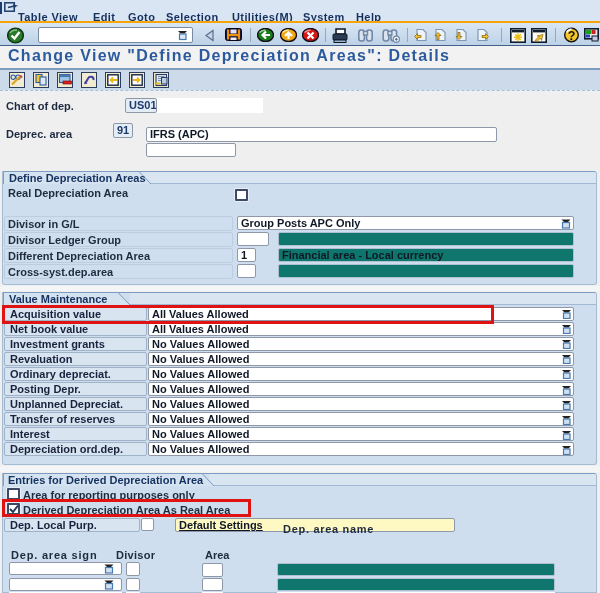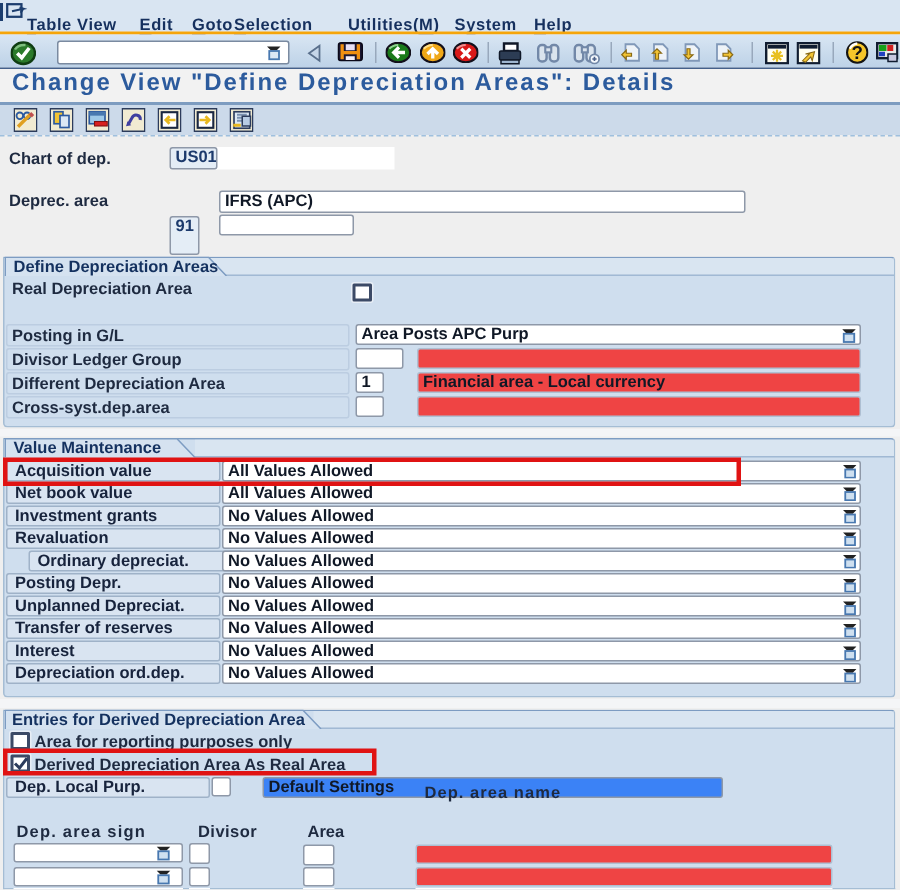--- a/index.html
+++ b/index.html
@@ -3,42 +3,42 @@
 <meta charset="utf-8">
 <style>
   * { margin:0; padding:0; box-sizing:border-box; }
   html,body { width:600px; height:593px; overflow:hidden; }
   body { font-family:"Liberation Sans", sans-serif; background:#efefef; position:relative; }
   .abs { position:absolute; }
   .lbl { position:absolute; font-size:11px; font-weight:bold; color:#1e2a40; white-space:nowrap; }
   .nav { color:#16305e; letter-spacing:0.4px; top:11px !important; }
   .fld { position:absolute; background:#fff; border:1px solid #8e98a8; border-radius:2px;
          font-size:11px; font-weight:bold; color:#101826; line-height:12px; padding-left:3px; white-space:nowrap; overflow:hidden;}
-  .disp { background:#ef4444; border:1px solid #aebfd2; }
+  .disp { background:#0f766e; border:1px solid #aebfd2; }
   .cell { position:absolute; background:#d9e4f1; border:1px solid #9fb2c8; border-radius:2px;
           font-size:11px; font-weight:bold; color:#17233c; line-height:12px; padding-left:5px; white-space:nowrap;}
   .grp  { position:absolute; left:2px; width:595px; background:#cfdeee; border:1px solid #a5bdd4; border-top:1px solid #7d9cc2; border-radius:0 3px 3px 3px;}
   .cb { position:absolute; width:13px; height:12px; background:#fff; border:2px solid #3c4a66; border-radius:1px; box-shadow:0 0 0 1px #e8eef6; }
   .red { position:absolute; border:3px solid #e01313; }
   .sep { position:absolute; top:28px; width:1px; height:14px; background:#98a8bc; }
   svg { position:absolute; }
 </style>
 </head>
 <body>
 
 <div class="abs" style="left:0;top:0;width:600px;height:21px;background:#d9e5f2;"></div>
 <div class="abs" style="left:0;top:2px;width:2px;height:12px;background:#1c3d6e;"></div>
 <svg style="left:4px;top:2px;" width="14" height="10" viewBox="0 0 14 10">
   <rect x="0.8" y="0.8" width="9.5" height="8.4" fill="none" stroke="#1c3d6e" stroke-width="1.5"></rect>
   <path d="M4 5.5 L11.5 3.8 L9 3 M11.5 3.8 L9.8 6.5" stroke="#1c3d6e" stroke-width="1.4" fill="none"></path>
 </svg>
 <div class="lbl nav" style="left:18px;top:10px;"><span style="border-bottom:1px solid #16305e;">T</span>able View</div>
 <div class="lbl nav" style="left:93px;top:10px;"><span style="border-bottom:1px solid #16305e;">E</span>dit</div>
 <div class="lbl nav" style="left:128px;top:10px;"><span style="border-bottom:1px solid #16305e;">G</span>oto</div>
-<div class="lbl nav" style="left:156px;top:10px;"><span style="border-bottom:1px solid #16305e;">S</span>election</div>
+<div class="lbl nav" style="left:166px;top:10px;"><span style="border-bottom:1px solid #16305e;">S</span>election</div>
 <div class="lbl nav" style="left:232px;top:10px;">Utilities(<span style="border-bottom:1px solid #16305e;">M</span>)</div>
 <div class="lbl nav" style="left:303px;top:10px;">S<span style="border-bottom:1px solid #16305e;">y</span>stem</div>
 <div class="lbl nav" style="left:356px;top:10px;"><span style="border-bottom:1px solid #16305e;">H</span>elp</div>
 
 <div class="abs" style="left:0;top:21px;width:600px;height:2px;background:#f5a50a;"></div>
 
 <div class="abs" style="left:0;top:23px;width:600px;height:22px;background:linear-gradient(#d9e6f3,#bdd2e7);"></div>
 
 <svg style="left:7px;top:27px;" width="17" height="17" viewBox="0 0 17 17">
   <ellipse cx="8.5" cy="8.5" rx="7.8" ry="7.2" fill="#2a7a2a" stroke="#0f3d12" stroke-width="1.6"></ellipse>
@@ -194,24 +194,24 @@
   <rect x="3" y="2.5" width="10.5" height="11" fill="#dce8f4" stroke="#2c3c5c" stroke-width="1.1"></rect>
   <path d="M5 4.5 h6.5 M5 6.5 h6.5 M5 8.5 h6.5" stroke="#7a90b0" stroke-width="1.2"></path>
   <rect x="8.5" y="5.5" width="5.5" height="6.5" fill="#b8cce4" stroke="#2c3c5c" stroke-width="1"></rect>
   <path d="M2.5 11.5 h5" stroke="#e8b820" stroke-width="2"></path>
 </svg>
 
 <div class="abs" style="left:0;top:90px;width:600px;height:1px;border-top:1px dashed #9fc0de;"></div>
 
 <div class="lbl" style="left:6px;top:100px;">Chart of dep.</div>
 <div class="abs" style="left:144px;top:98px;width:119px;height:15px;background:#fff;"></div>
-<div class="fld" style="left:113px;top:98px;width:32px;height:15px;background:#e4edf6;color:#1c3a6c;">US01</div>
+<div class="fld" style="left:125px;top:98px;width:32px;height:15px;background:#e4edf6;color:#1c3a6c;">US01</div>
 
 <div class="lbl" style="left:6px;top:128px;">Deprec. area</div>
-<div class="fld" style="left:113px;top:144px;width:20px;height:26px;background:#e4edf6;color:#1c3a6c;">91</div>
+<div class="fld" style="left:113px;top:123px;width:20px;height:15px;background:#e4edf6;color:#1c3a6c;">91</div>
 <div class="fld" style="left:146px;top:127px;width:351px;height:15px;">IFRS (APC)</div>
 <div class="fld" style="left:146px;top:143px;width:90px;height:14px;"></div>
 
 <div class="abs" style="left:0;top:286px;width:600px;height:5px;background:#f4f5f7;"></div>
 <div class="abs" style="left:0;top:466px;width:600px;height:6px;background:#f4f5f7;"></div>
 
 <div class="grp" style="top:171px;height:114px;"></div>
 <div class="abs" style="left:3px;top:172px;width:593px;height:11px;background:rgba(255,255,255,0.22);"></div>
 <div class="abs" style="left:150px;top:183px;width:446px;height:1px;border-top:1px solid rgba(130,160,195,0.6);"></div>
 <svg style="left:3px;top:171px;" width="149" height="13" viewBox="0 0 149 13">
@@ -219,26 +219,26 @@
 </svg>
 <div class="lbl" style="left:9px;top:172px;color:#14315f;">Define Depreciation Areas</div>
 
 <div class="lbl" style="left:8px;top:187px;">Real Depreciation Area</div>
 <div class="cb" style="left:235px;top:189px;"></div>
 
 <div class="abs" style="left:4px;top:215.5px;width:229px;height:15px;border:1px solid rgba(165,185,208,0.45);border-radius:2px;"></div>
 <div class="abs" style="left:4px;top:231.5px;width:229px;height:15px;border:1px solid rgba(165,185,208,0.45);border-radius:2px;"></div>
 <div class="abs" style="left:4px;top:247.5px;width:229px;height:15px;border:1px solid rgba(165,185,208,0.45);border-radius:2px;"></div>
 <div class="abs" style="left:4px;top:263.5px;width:229px;height:15px;border:1px solid rgba(165,185,208,0.45);border-radius:2px;"></div>
-<div class="lbl" style="left:8px;top:218px;">Posting in G/L</div>
+<div class="lbl" style="left:8px;top:218px;">Divisor in G/L</div>
 <div class="lbl" style="left:8px;top:234px;">Divisor Ledger Group</div>
 <div class="lbl" style="left:8px;top:250px;">Different Depreciation Area</div>
 <div class="lbl" style="left:8px;top:266px;">Cross-syst.dep.area</div>
 
-<div class="fld" style="left:237px;top:216px;width:337px;height:14px;">Area Posts APC Purp</div>
+<div class="fld" style="left:237px;top:216px;width:337px;height:14px;">Group Posts APC Only</div>
 <svg style="left:561px;top:218.5px;" width="10" height="10" viewBox="0 0 10 10">
   <polygon points="0.5,0.5 9.5,0.5 7,3 3,3" fill="#222"></polygon>
   <rect x="1.5" y="3.5" width="7" height="5.5" fill="#cfe0f0" stroke="#4878b0" stroke-width="1.2"></rect>
 </svg>
 
 <div class="fld" style="left:237px;top:232px;width:32px;height:14px;"></div>
 <div class="fld disp" style="left:278px;top:232px;width:296px;height:14px;"></div>
 
 <div class="fld" style="left:237px;top:248px;width:19px;height:14px;">1</div>
 <div class="fld disp" style="left:278px;top:248px;width:296px;height:14px;">Financial area - Local currency</div>
@@ -271,21 +271,21 @@
 <svg style="left:561px;top:339.2px;" width="10" height="10" viewBox="0 0 10 10">
   <polygon points="1,1 10,1 7.5,3.5 3.5,3.5" fill="#222"></polygon>
   <rect x="2.5" y="4" width="6.5" height="5.5" fill="#cfe0f0" stroke="#4878b0" stroke-width="1.2"></rect>
 </svg>
 <div class="cell" style="left:4px;top:351.8px;width:143px;height:14px;">Revaluation</div>
 <div class="fld" style="left:148px;top:351.8px;width:426px;height:14px;">No Values Allowed</div>
 <svg style="left:561px;top:354.3px;" width="10" height="10" viewBox="0 0 10 10">
   <polygon points="1,1 10,1 7.5,3.5 3.5,3.5" fill="#222"></polygon>
   <rect x="2.5" y="4" width="6.5" height="5.5" fill="#cfe0f0" stroke="#4878b0" stroke-width="1.2"></rect>
 </svg>
-<div class="cell" style="left:19px;top:366.9px;width:143px;height:14px;">Ordinary depreciat.</div>
+<div class="cell" style="left:4px;top:366.9px;width:143px;height:14px;">Ordinary depreciat.</div>
 <div class="fld" style="left:148px;top:366.9px;width:426px;height:14px;">No Values Allowed</div>
 <svg style="left:561px;top:369.4px;" width="10" height="10" viewBox="0 0 10 10">
   <polygon points="1,1 10,1 7.5,3.5 3.5,3.5" fill="#222"></polygon>
   <rect x="2.5" y="4" width="6.5" height="5.5" fill="#cfe0f0" stroke="#4878b0" stroke-width="1.2"></rect>
 </svg>
 <div class="cell" style="left:4px;top:382.0px;width:143px;height:14px;">Posting Depr.</div>
 <div class="fld" style="left:148px;top:382.0px;width:426px;height:14px;">No Values Allowed</div>
 <svg style="left:561px;top:384.5px;" width="10" height="10" viewBox="0 0 10 10">
   <polygon points="1,1 10,1 7.5,3.5 3.5,3.5" fill="#222"></polygon>
   <rect x="2.5" y="4" width="6.5" height="5.5" fill="#cfe0f0" stroke="#4878b0" stroke-width="1.2"></rect>
@@ -330,24 +330,24 @@
 
 <div class="cb" style="left:7px;top:503px;"></div>
 <svg style="left:8px;top:504px;" width="12" height="11" viewBox="0 0 12 11">
   <path d="M2 5 L5 8 L10 1.5" stroke="#2c3c5c" stroke-width="2" fill="none"></path>
 </svg>
 <div class="lbl" style="left:23px;top:504px;">Derived Depreciation Area As Real Area</div>
 <div class="red" style="left:2px;top:499px;width:249px;height:18px;"></div>
 
 <div class="cell" style="left:4px;top:518px;width:136px;height:14px;">Dep. Local Purp.</div>
 <div class="fld" style="left:141px;top:518px;width:13px;height:13px;"></div>
-<div class="fld" style="left:175px;top:518px;width:307px;height:14px;background:#3b82f6;">Default Settings</div>
+<div class="fld" style="left:175px;top:518px;width:280px;height:14px;background:#fef9c3;text-decoration:underline;">Default Settings</div>
 
 <div class="lbl" style="left:11px;top:549px;letter-spacing:0.8px;">Dep. area sign</div>
-<div class="lbl" style="left:132px;top:549px;letter-spacing:0.3px;">Divisor</div>
+<div class="lbl" style="left:116px;top:549px;letter-spacing:0.3px;">Divisor</div>
 <div class="lbl" style="left:205px;top:549px;">Area</div>
 <div class="lbl" style="left:283px;top:523px;letter-spacing:0.7px;">Dep. area name</div>
 
 <div class="fld" style="left:9px;top:562px;width:113px;height:13px;"></div>
 <svg style="left:104px;top:563.5px;" width="10" height="10" viewBox="0 0 10 10">
   <polygon points="0.5,0.5 9.5,0.5 7,3 3,3" fill="#222"></polygon>
   <rect x="1.5" y="3.5" width="7" height="5.5" fill="#cfe0f0" stroke="#4878b0" stroke-width="1.2"></rect>
 </svg>
 <div class="fld" style="left:126px;top:562px;width:14px;height:14px;"></div>
 <div class="fld" style="left:202px;top:563px;width:21px;height:14px;"></div>

